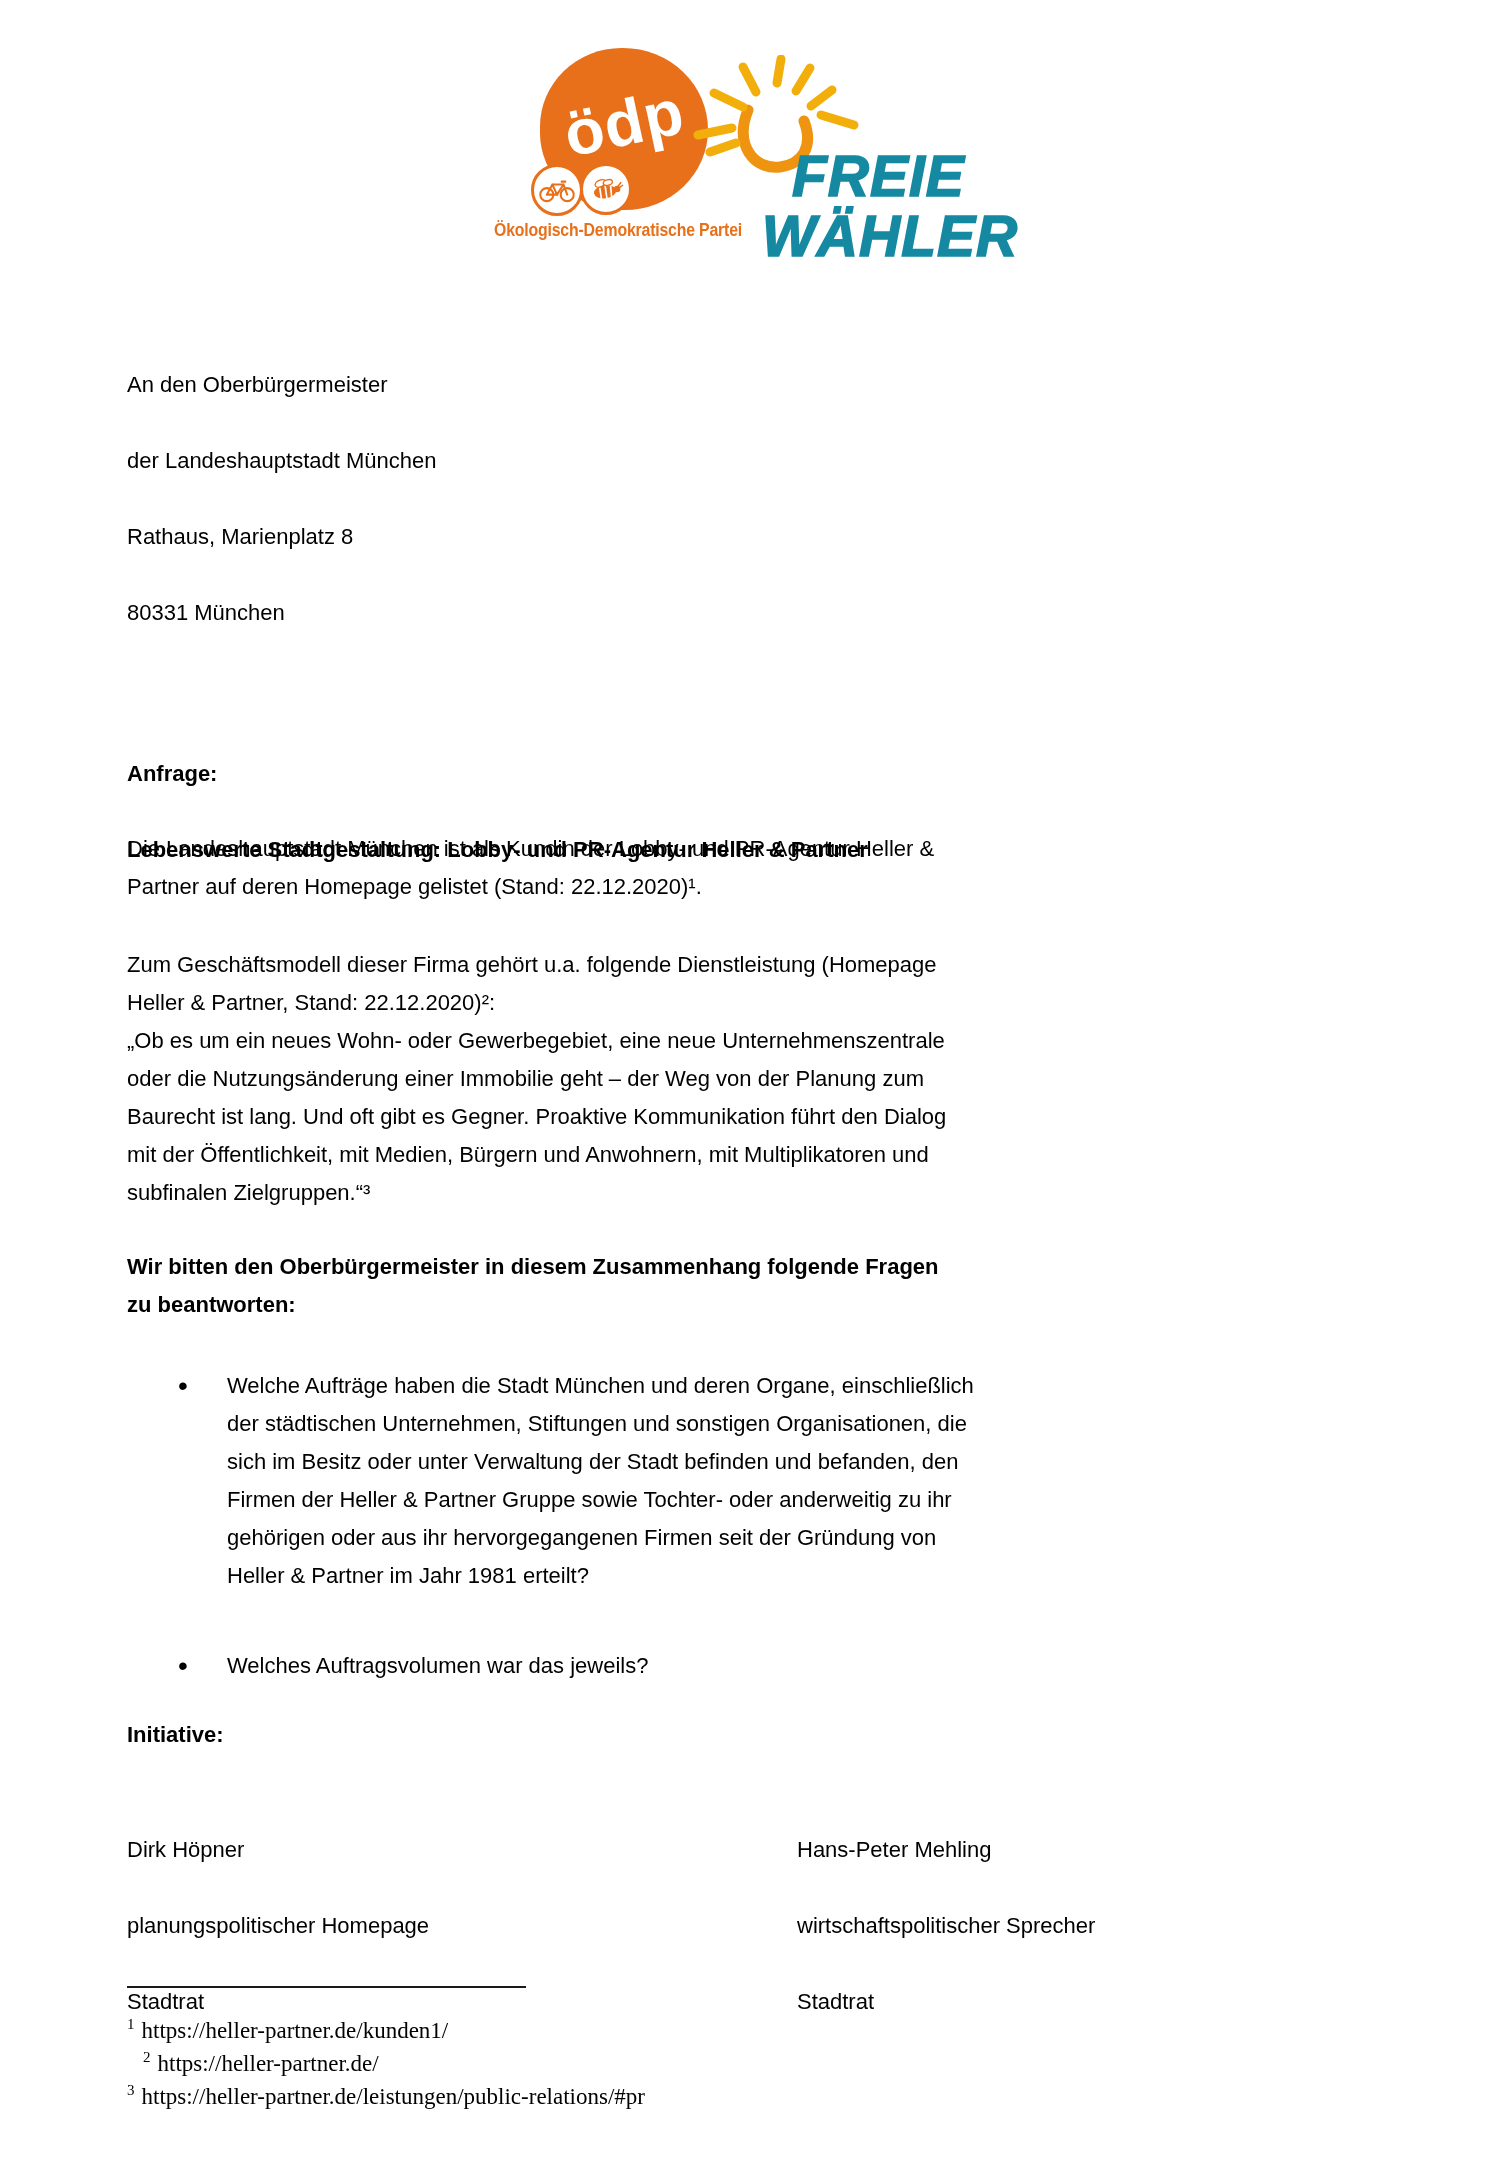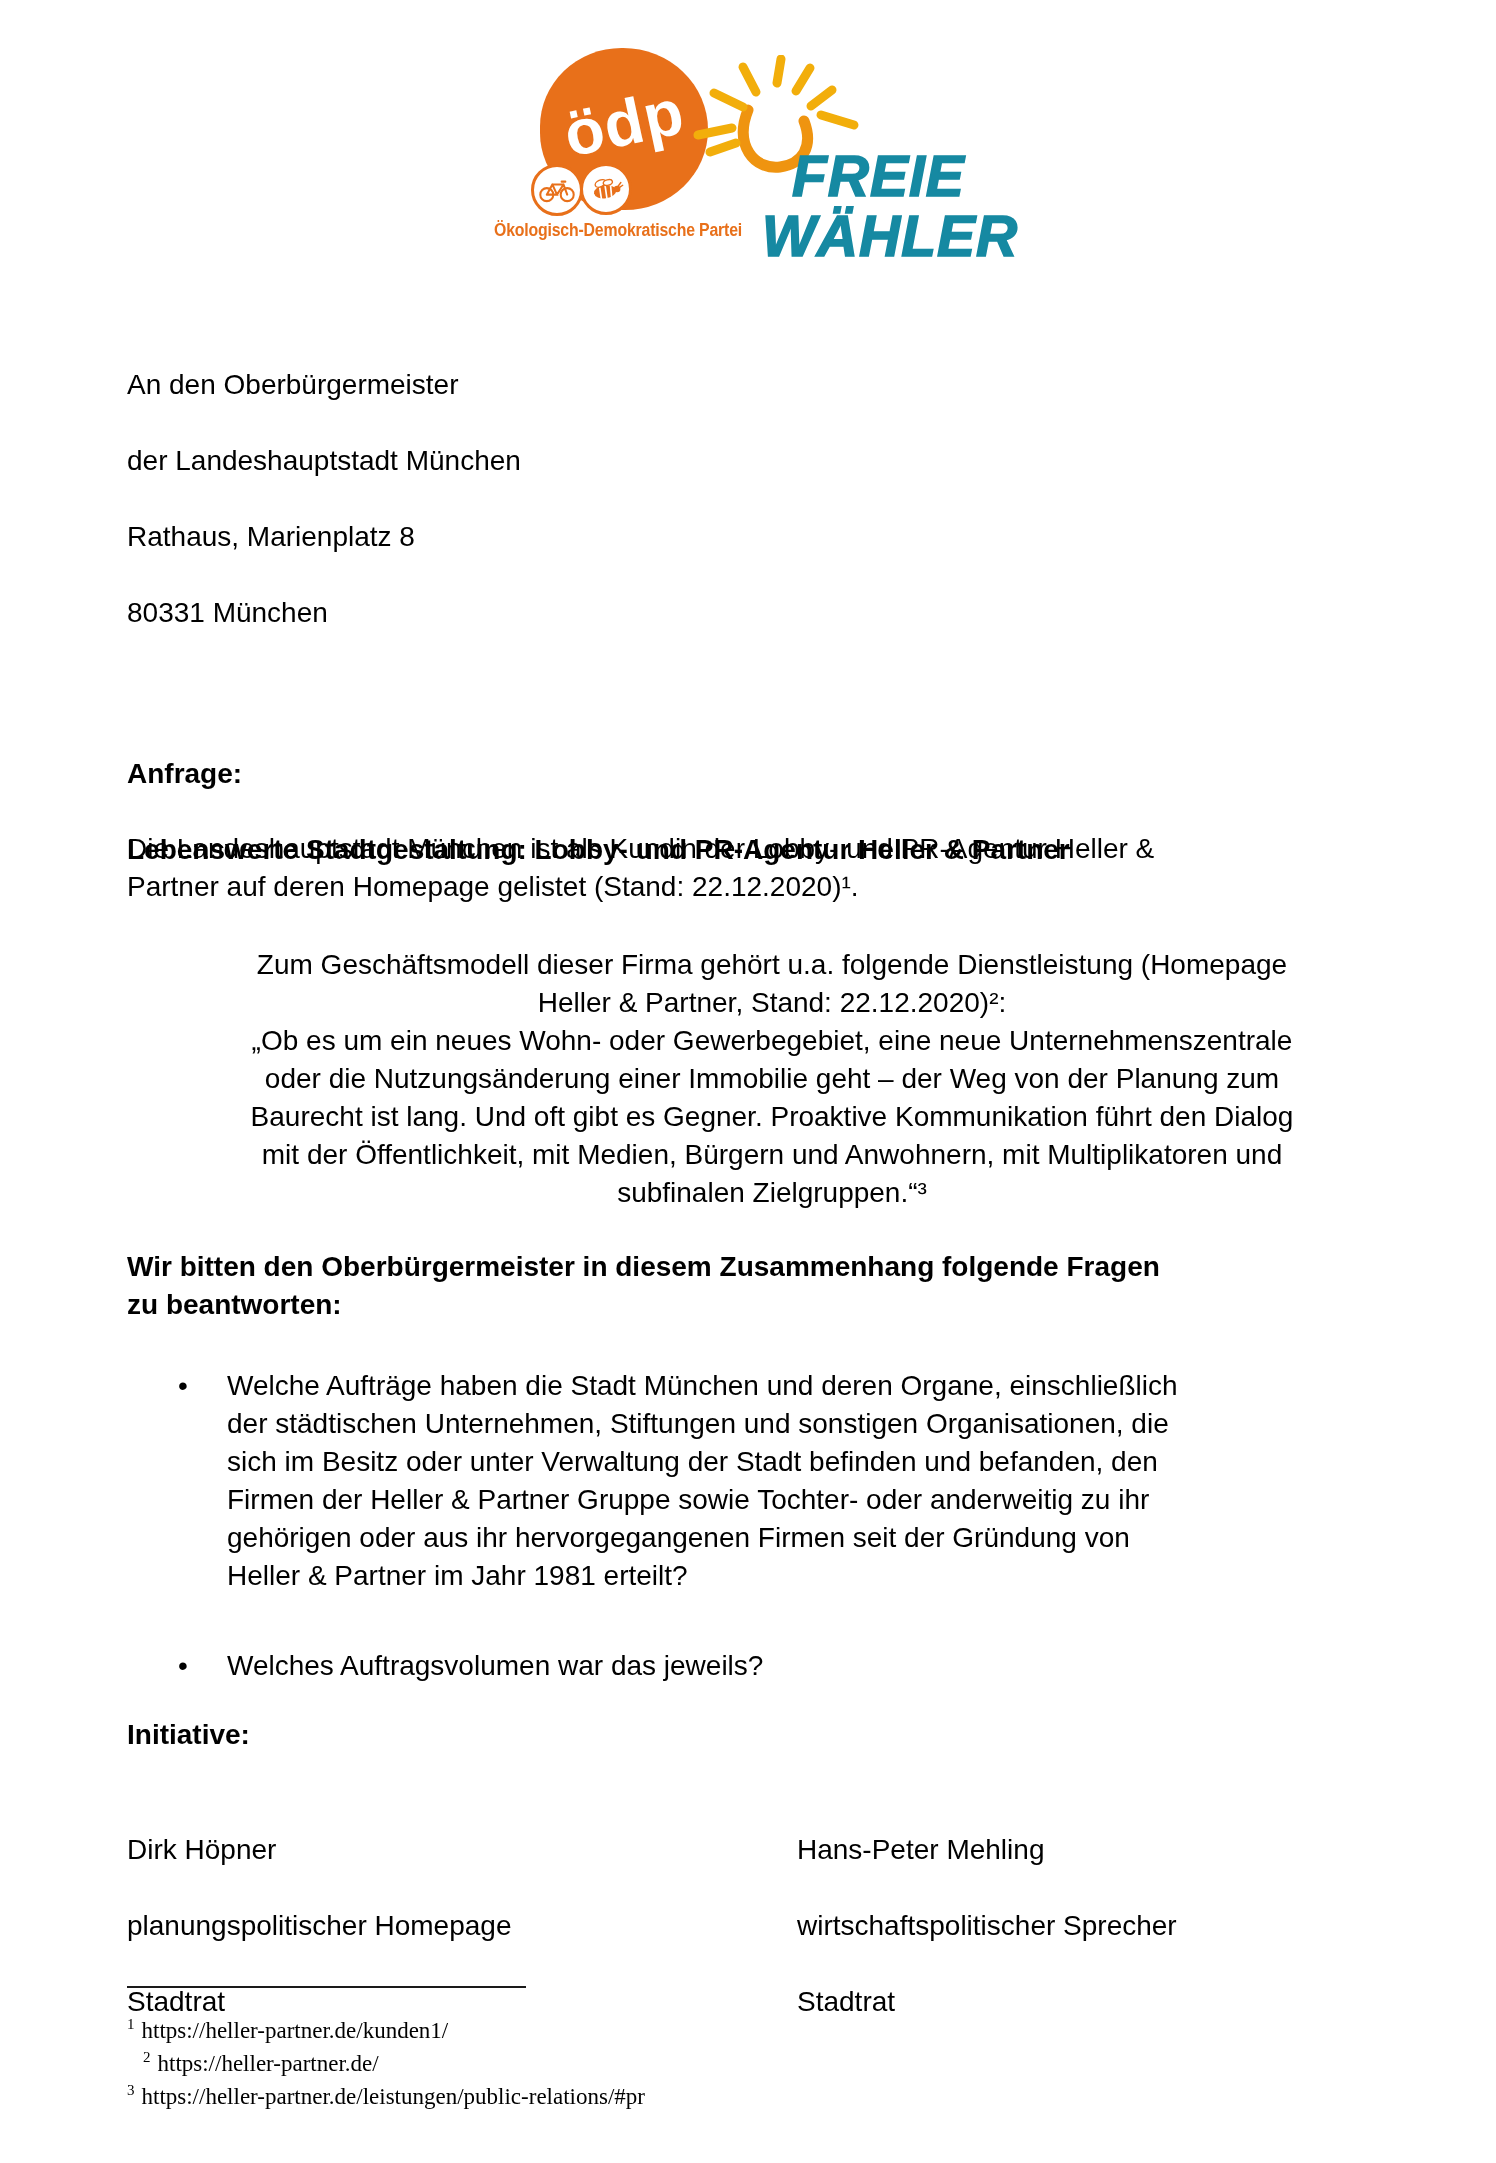--- a/index.html
+++ b/index.html
@@ -36,27 +36,27 @@
   .sun-svg { position:absolute; left:688px; top:55px; }
   .fw-word {
     position:absolute; color:#1689a2; font-style:italic; font-weight:bold;
     font-size:57px; letter-spacing:1px; -webkit-text-stroke:1.6px #1689a2;
     white-space:nowrap; line-height:1;
   }
   .fw-1 { left:792px; top:148px; }
   .fw-2 { left:762px; top:208px; }
 
   
-  .body-text { font-size:28px; line-height:38px; white-space:pre-line; }
+  .body-text { font-size:22px; line-height:38px; white-space:pre-line; }
   .bold { font-weight:bold; }
   .recipient { left:127px; top:328px; }
   .dateline  { left:127px; top:600px; width:1253px; text-align:right; }
   .subject   { left:127px; top:717px; }
   .para-intro{ left:127px; top:830px; width:1290px; }
-  .para-bm   { left:127px; top:946px; width:1290px;text-align:center; }
+  .para-bm   { left:127px; top:946px; width:1290px; }
   .q-heading { left:127px; top:1248px; width:1290px; }
   .bullet    { left:178px; display:flex; width:1270px; }
   .bullet-1  { top:1367px; }
   .bullet-2  { top:1647px; }
   .bullet .marker { width:49px; flex:0 0 49px; font-size:28px; line-height:38px; }
   .bullet .btext  { flex:1; }
   .initiative{ left:127px; top:1716px; }
   .sig { top:1793px; }
   .sig-left  { left:127px; }
   .sig-right { left:797px; }

